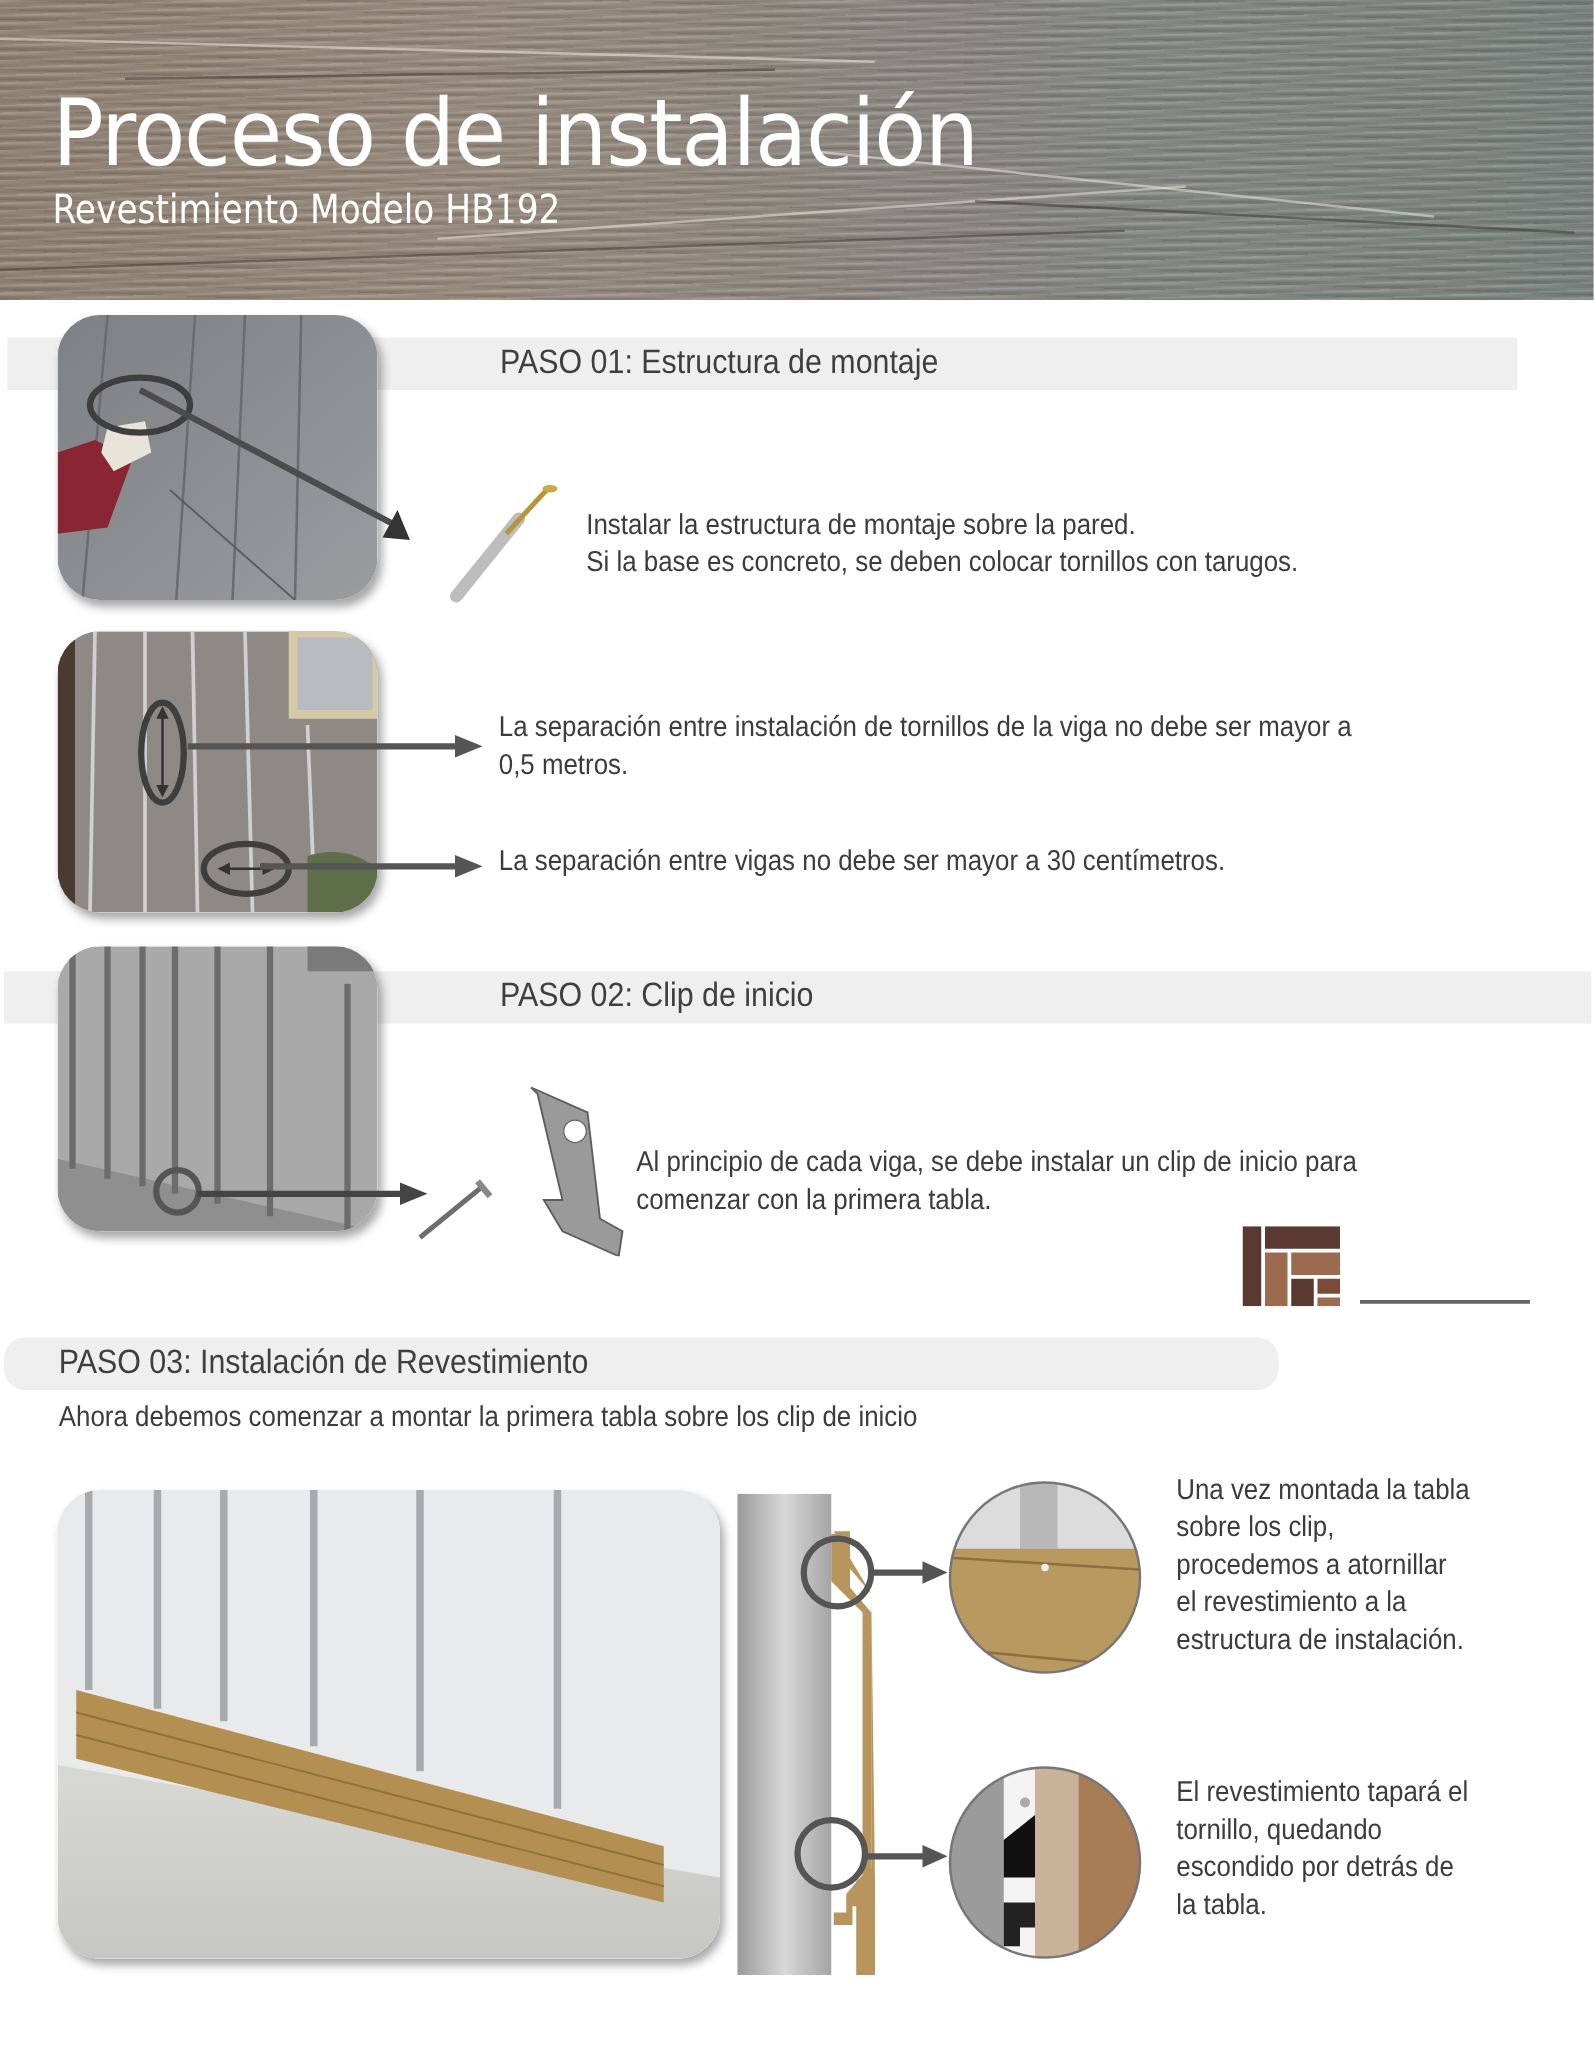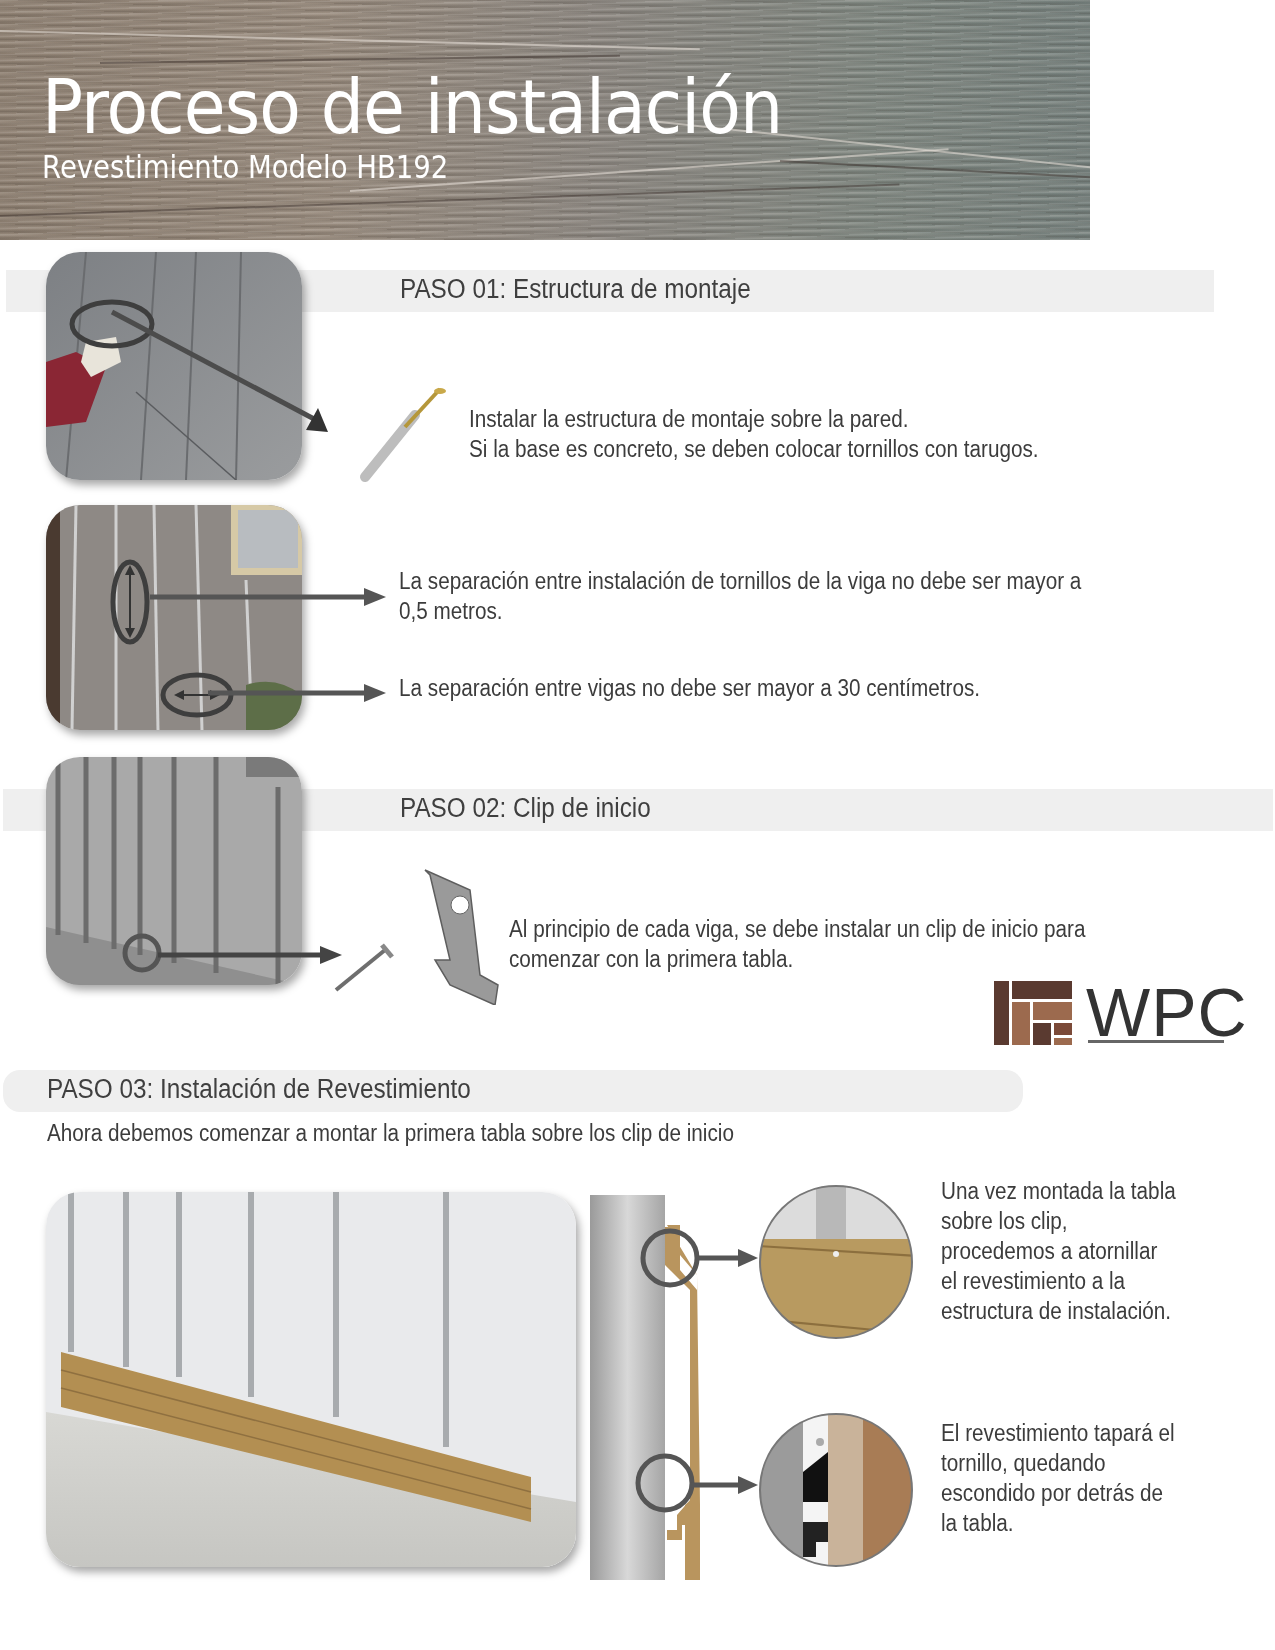--- a/index.html
+++ b/index.html
@@ -1,21 +1,21 @@
 <!DOCTYPE html>
 <html><head>
 <meta charset="utf-8">
 <style>
   * { box-sizing: border-box; margin: 0; padding: 0; }
   html, body { width: 1275px; height: 1650px; background: #ffffff; overflow: hidden; }
   body { position: relative; font-family: "Liberation Sans Narrow", "Liberation Sans", sans-serif; color: #3c3c3c; }
 
   
   .banner {
-    position: absolute; left: 0; top: 0; width: 1090px; height: 240px;
+    position: absolute; left: 0; top: 0; width: 1275px; height: 240px;
     background:
       repeating-linear-gradient(178deg, rgba(255,255,255,0.10) 0px, rgba(255,255,255,0.10) 1px, rgba(0,0,0,0) 2px, rgba(0,0,0,0.08) 4px, rgba(0,0,0,0) 6px),
       repeating-linear-gradient(2deg, rgba(60,50,40,0.15) 0px, rgba(60,50,40,0) 3px, rgba(230,220,210,0.12) 5px, rgba(0,0,0,0) 8px),
       linear-gradient(90deg, #8e8072 0%, #978a7d 30%, #8b8680 55%, #7e8680 80%, #75807d 100%);
     overflow: hidden;
     text-decoration: underline;
   }
   .banner .crack { position: absolute; height: 2px; background: rgba(235,228,220,0.55); transform-origin: left center; }
   .banner .crack.dark { background: rgba(50,40,35,0.45); }
   .title {
@@ -147,21 +147,21 @@
   <polygon points="178,12 156,3 156,21" fill="#555"></polygon>
 </svg>
 <div class="body-text" style="left:399px;top:566px;">
   <div>La separación entre instalación de tornillos de la viga no debe ser mayor a</div>
   <div>0,5 metros.</div>
 </div>
 <div class="body-text" style="left:399px;top:673px;">
   <div>La separación entre vigas no debe ser mayor a 30 centímetros.</div>
 </div>
 
-<div class="step-bar" style="left:3px;top:777px;width:1270px;margin-top:12px;">
+<div class="step-bar" style="left:3px;top:777px;width:1270px;">
   <div class="label" style="left:397px;">PASO 02: Clip de inicio</div>
 </div>
 <div class="photo" style="left:46px;top:757px;width:256px;height:228px;">
   <svg width="256" height="228" viewBox="0 0 256 228">
     <rect width="256" height="228" fill="#a9a9a9"></rect>
     <rect x="200" y="0" width="56" height="20" fill="#7a7a7a"></rect>
     <path d="M0,170 L256,228 L0,228 Z" fill="#8f8f8f"></path>
     <g stroke="#6c6c6c" stroke-width="5">
       <line x1="12" y1="0" x2="12" y2="178"></line>
       <line x1="40" y1="0" x2="40" y2="186"></line>
@@ -191,21 +191,20 @@
 <div class="img-abs" style="left:994px;top:981px;width:240px;height:65px;">
   <svg style="position:absolute;left:0;top:0;" width="78" height="64" viewBox="0 0 78 64">
     <rect x="0" y="0" width="15" height="64" fill="#5a3a30"></rect>
     <rect x="18" y="0" width="60" height="18" fill="#5a3a30"></rect>
     <rect x="18" y="21" width="18" height="43" fill="#9c6a4e"></rect>
     <rect x="39" y="21" width="39" height="18" fill="#9c6a4e"></rect>
     <rect x="39" y="42" width="18" height="22" fill="#5a3a30"></rect>
     <rect x="60" y="42" width="18" height="12" fill="#7b4a38"></rect>
     <rect x="60" y="57" width="18" height="7" fill="#9c6a4e"></rect>
   </svg>
-  <div style="position:absolute;left:92px;top:-8px;font-size:68px;color:#333;font-family:'Liberation Sans',sans-serif;letter-spacing:1px;">WPC</div>
   <div style="position:absolute;left:94px;top:59px;width:136px;height:3px;background:#666;"></div>
 </div>
 
 <div class="step-bar" style="left:3px;top:1070px;width:1020px;border-radius:17px;">
   <div class="label" style="left:44px;">PASO 03: Instalación de Revestimiento</div>
 </div>
 <div class="body-text" style="left:47px;top:1118px;">Ahora debemos comenzar a montar la primera tabla sobre los clip de inicio</div>
 
 <div class="photo" style="left:46px;top:1192px;width:530px;height:375px;">
   <svg width="530" height="375" viewBox="0 0 530 375">

